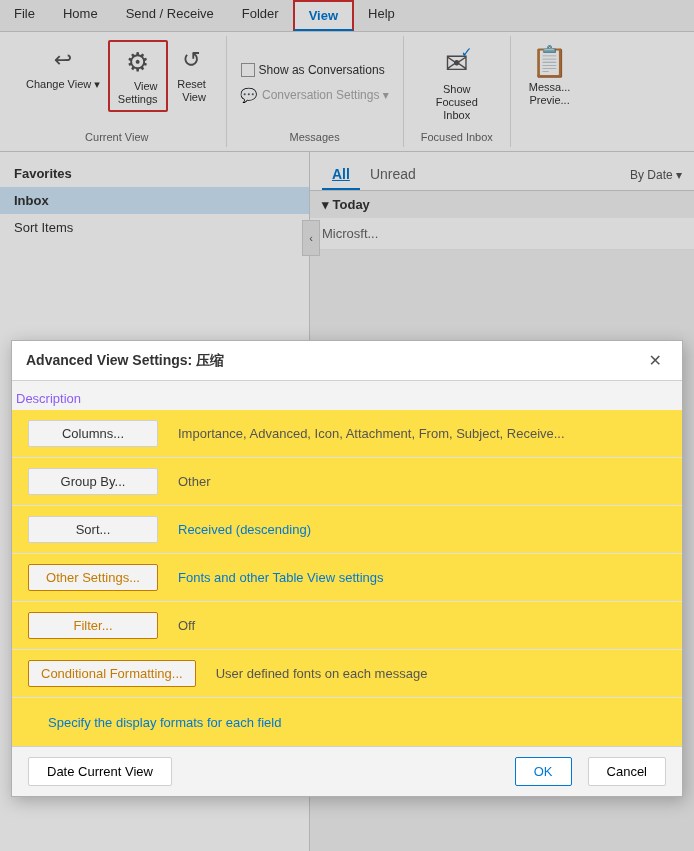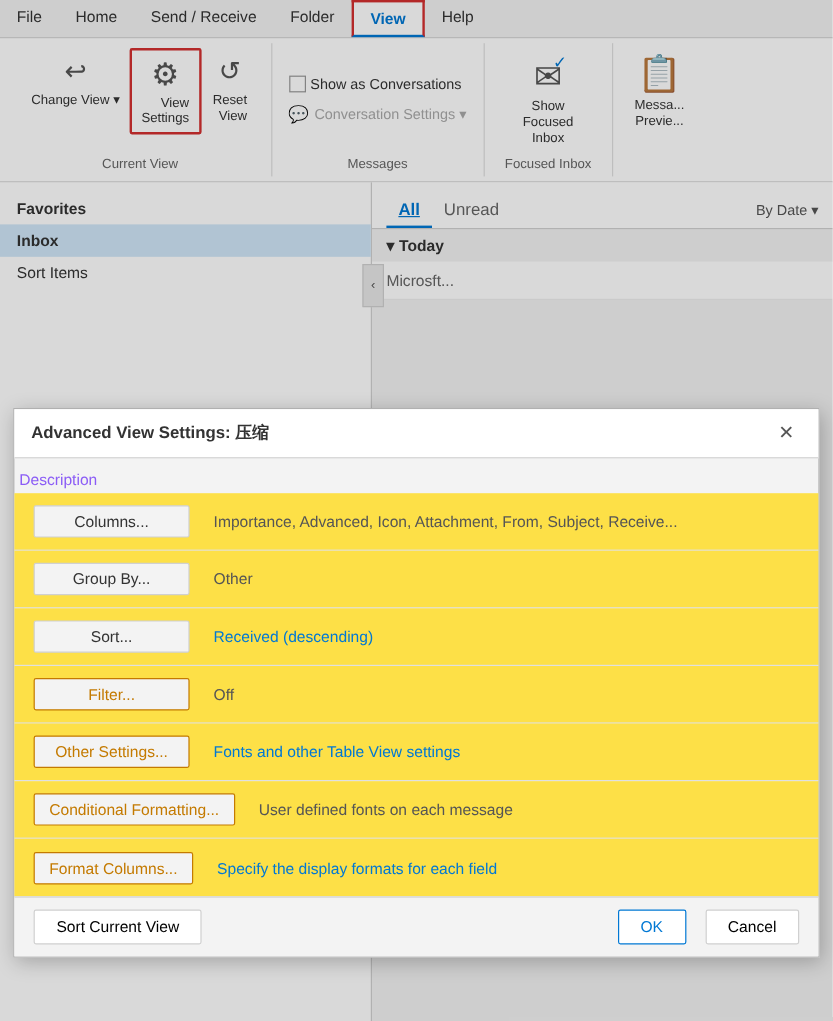--- a/index.html
+++ b/index.html
@@ -181,42 +181,41 @@
         <button class="dialog-btn">Group By...</button>
         <span class="dialog-value">Other</span>
       </div>
 
       <div class="dialog-row">
         <button class="dialog-btn">Sort...</button>
         <span class="dialog-value blue">Received (descending)</span>
       </div>
 
       <div class="dialog-row">
+        <button class="dialog-btn orange">Other Settings...</button>
+        <span class="dialog-value blue">Fonts and other Table View settings</span>
+      </div>
+
+      <div class="dialog-row">
         <button class="dialog-btn orange">Filter...</button>
         <span class="dialog-value">Off</span>
       </div>
 
       <div class="dialog-row">
-        <button class="dialog-btn orange">Other Settings...</button>
-        <span class="dialog-value blue">Fonts and other Table View settings</span>
-      </div>
-
-      <div class="dialog-row">
         <button class="dialog-btn orange">Conditional Formatting...</button>
         <span class="dialog-value">User defined fonts on each message</span>
       </div>
 
       <div class="dialog-row">
-        <button class="dialog-btn orange">Format Columns...</button>
         <span class="dialog-value blue">Specify the display formats for each field</span>
       </div>
     </div>
     <div class="dialog-footer">
       <div class="footer-left">
-        <button class="footer-btn">Sort Current View</button>
+        <button class="footer-btn">Date Current View</button>
       </div>
       <div class="footer-right">
         <button class="footer-btn primary">OK</button>
         <button class="footer-btn">Cancel</button>
       </div>
     </div>
   </div>
 </div>
 
 </body></html>

